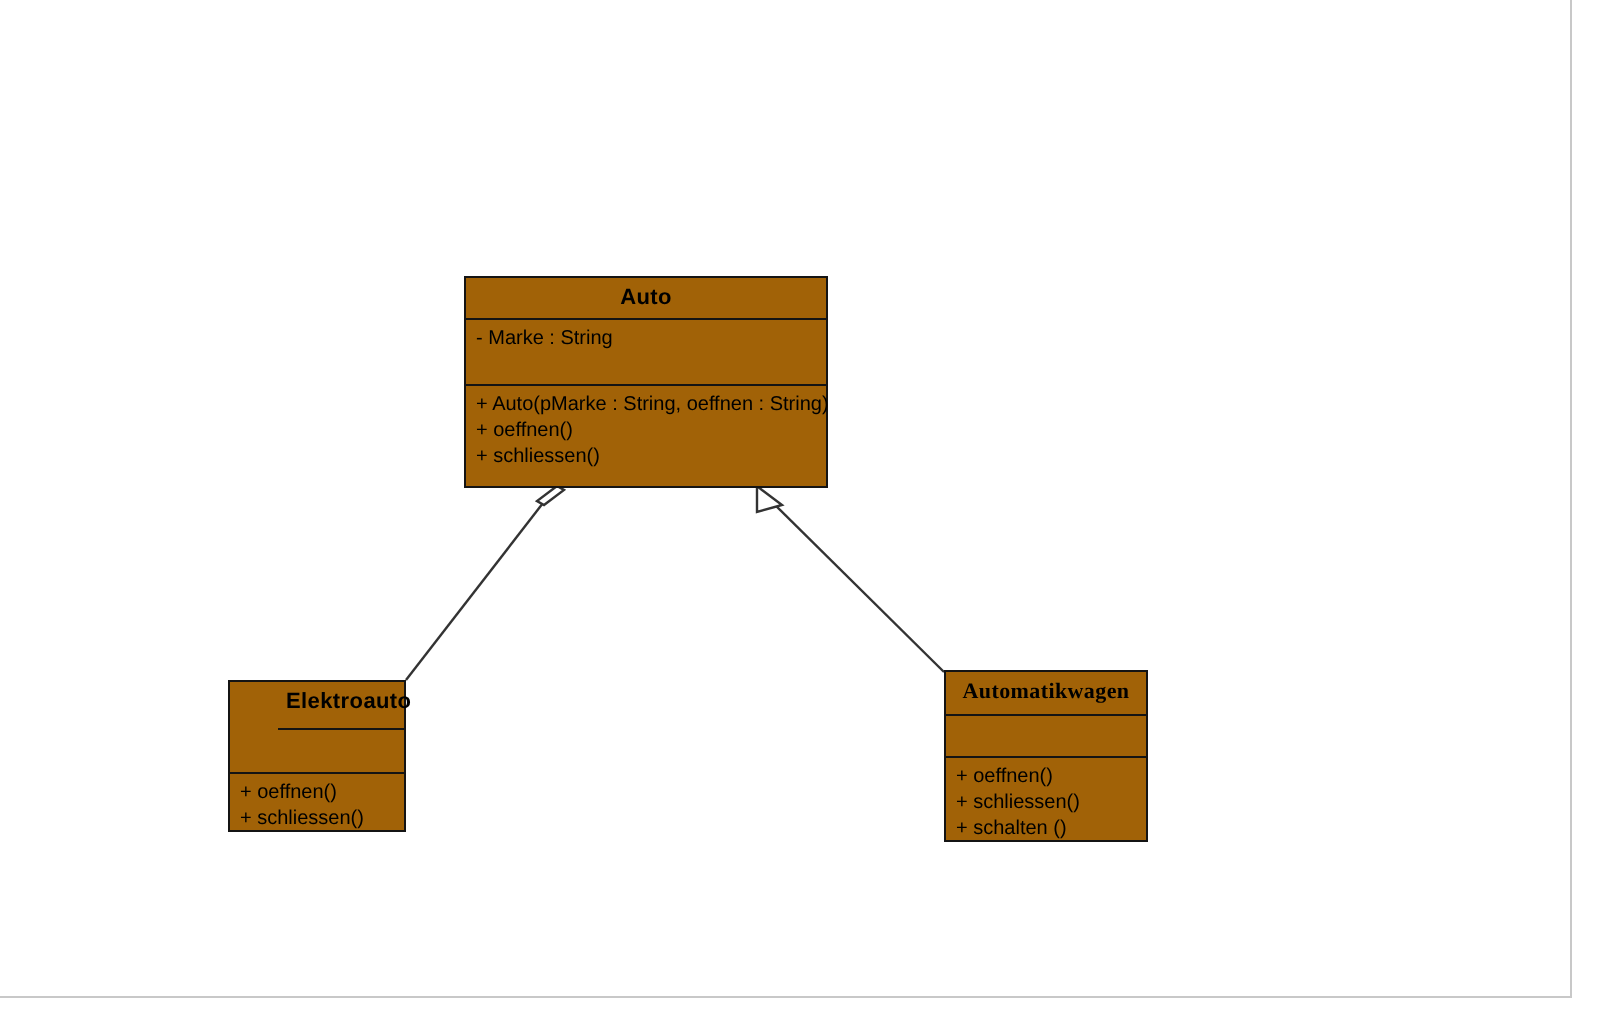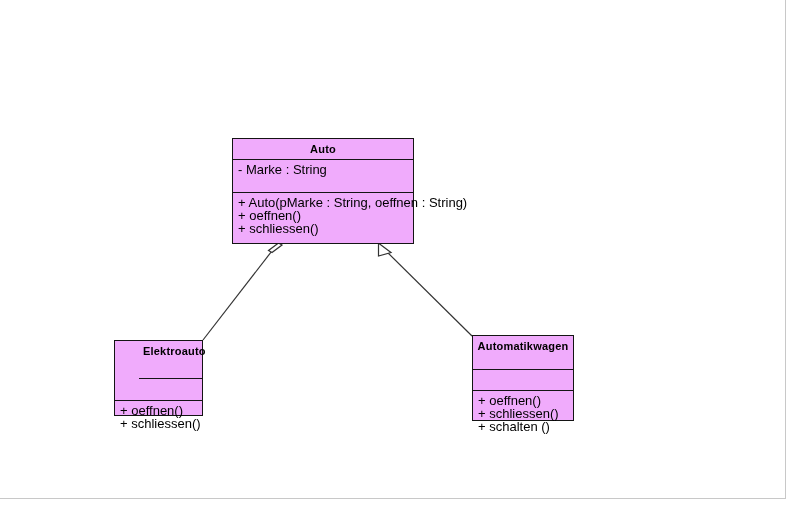--- a/index.html
+++ b/index.html
@@ -44,42 +44,42 @@
   #connectors {
     position: absolute;
     top: 0;
     left: 0;
     width: 800px;
     height: 508px;
   }
 
   .uml-class {
     position: absolute;
-    background: #f0abfc;
+    background: #a16207;
     border: 1px solid #141414;
     box-sizing: border-box;
     color: #000000;
     z-index: 3;
   }
 
   .class-name {
     text-align: center;
     font-weight: bold;
     font-size: 11px;
     line-height: 13px;
     padding: 4px 4px 4px 4px;
     border-bottom: 1px solid #141414;
     box-sizing: border-box;
     letter-spacing: 0.2px;
   }
 
   .compartment {
     padding: 3px 12px 4px 5px;
     box-sizing: border-box;
-    font-size: 13px;
+    font-size: 10px;
     line-height: 13px;
   }
 
   .compartment.attributes {
     border-bottom: 1px solid #141414;
   }
 
   .compartment .member {
     white-space: nowrap;
   }
@@ -98,31 +98,31 @@
   #class-auto .class-name { height: 21px; }
   #class-auto .attributes { height: 33px; }
   #class-auto .operations { height: 50px; }
 
   #class-elektroauto {
     left: 114px;
     top: 340px;
     width: 89px;
     height: 76px;
   }
-  #class-elektroauto .class-name { height: 38px; margin-left: 24px; }
+  #class-elektroauto .class-name { height: 24px; margin-left: 24px; }
   #class-elektroauto .attributes { height: 22px; }
   #class-elektroauto .operations { height: 31px; }
 
   #class-automatikwagen {
     left: 472px;
     top: 335px;
     width: 102px;
     height: 86px;
   }
-  #class-automatikwagen .class-name { height: 34px; }
+  #class-automatikwagen .class-name { height: 22px; font-family: Liberation Serif, serif; }
   #class-automatikwagen .attributes { height: 21px; }
   #class-automatikwagen .operations { height: 42px; }
 </style>
 </head>
 <body>
 
 <div id="canvas">
 
   <svg id="connectors" viewBox="0 0 800 508" width="800" height="508" xmlns="http://www.w3.org/2000/svg">
 

